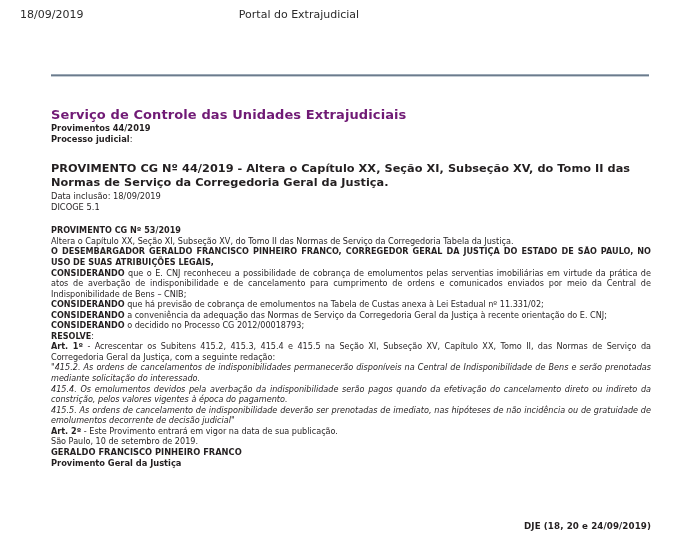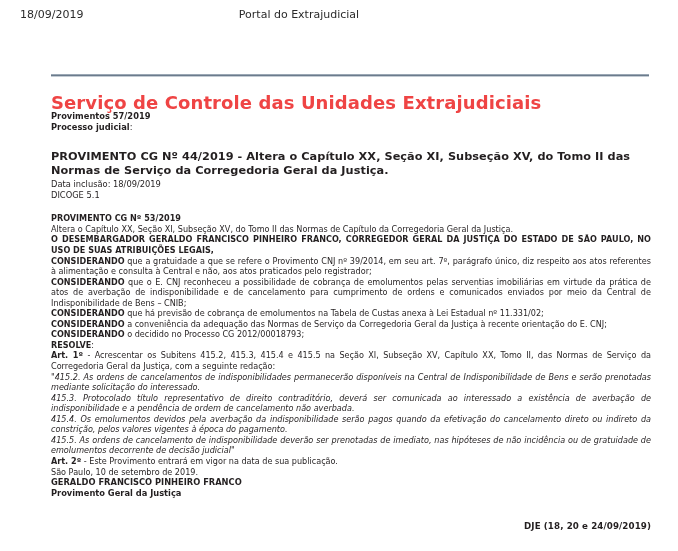--- a/index.html
+++ b/index.html
@@ -63,26 +63,26 @@
   .doc {
     position: absolute;
     left: 51px;
     top: 95px;
     width: 600px;
     font-size: 8.1px;
     line-height: 10.6px;
   }
 
   .svc-title {
-    font-size: 18px;
+    font-size: 13px;
     font-weight: bold;
     letter-spacing: 0.1px;
     line-height: 15px;
-    margin: 0 0 1px 0;
-    color: #ef4444;
+    margin: 12px 0 1px 0;
+    color: #701a75;
   }
   .svc-sub {
     font-size: 8.3px;
     font-weight: bold;
     line-height: 10.8px;
     margin: 0;
   }
   .svc-sub2 {
     font-size: 8.3px;
     line-height: 10.8px;
@@ -159,45 +159,43 @@
   <div class="print-header">
     <span class="ph-date">18/09/2019</span>
     <span class="ph-title">Portal do Extrajudicial</span>
   </div>
 
   <div class="divider"></div>
 
   <div class="doc">
 
     <div class="svc-title">Serviço de Controle das Unidades Extrajudiciais</div>
-    <div class="svc-sub">Provimentos 57/2019</div>
+    <div class="svc-sub">Provimentos 44/2019</div>
     <div class="svc-sub2"><b>Processo judicial</b><span>:</span></div>
 
     <div class="prov-title">PROVIMENTO CG Nº 44/2019 - Altera o Capítulo XX, Seção XI, Subseção XV, do Tomo II das Normas de Serviço da Corregedoria Geral da Justiça.</div>
     <div class="meta"><b>Data inclusão</b><span>: 18/09/2019</span></div>
     <div class="meta-dicoge">DICOGE 5.1</div>
 
     <div class="block">
 
       <p class="p nojust"><b>PROVIMENTO CG Nº 53/2019</b></p>
-      <p class="p nojust">Altera o Capítulo XX, Seção XI, Subseção XV, do Tomo II das Normas de Capítulo da Corregedoria Geral da Justiça.</p>
+      <p class="p nojust">Altera o Capítulo XX, Seção XI, Subseção XV, do Tomo II das Normas de Serviço da Corregedoria Tabela da Justiça.</p>
       <p class="p caps-bold">O DESEMBARGADOR GERALDO FRANCISCO PINHEIRO FRANCO, CORREGEDOR GERAL DA JUSTIÇA DO ESTADO DE SÃO PAULO, NO USO DE SUAS ATRIBUIÇÕES LEGAIS,</p>
 
-      <p class="p"><b>CONSIDERANDO</b><span> que a gratuidade a que se refere o Provimento CNJ nº 39/2014, em seu art. 7º, parágrafo único, diz respeito aos atos referentes à alimentação e consulta à Central e não, aos atos praticados pelo registrador;</span></p>
       <p class="p"><b>CONSIDERANDO</b><span> que o E. CNJ reconheceu a possibilidade de cobrança de emolumentos pelas serventias imobiliárias em virtude da prática de atos de averbação de indisponibilidade e de cancelamento para cumprimento de ordens e comunicados enviados por meio da Central de Indisponibilidade de Bens – CNIB;</span></p>
       <p class="p"><b>CONSIDERANDO</b><span> que há previsão de cobrança de emolumentos na Tabela de Custas anexa à Lei Estadual nº 11.331/02;</span></p>
       <p class="p"><b>CONSIDERANDO</b><span> a conveniência da adequação das Normas de Serviço da Corregedoria Geral da Justiça à recente orientação do E. CNJ;</span></p>
       <p class="p"><b>CONSIDERANDO</b><span> o decidido no Processo CG 2012/00018793;</span></p>
 
       <p class="p nojust"><b>RESOLVE</b><span>:</span></p>
 
       <p class="p"><b>Art. 1º</b><span> - Acrescentar os Subitens 415.2, 415.3, 415.4 e 415.5 na Seção XI, Subseção XV, Capítulo XX, Tomo II, das Normas de Serviço da Corregedoria Geral da Justiça, com a seguinte redação:</span></p>
 
       <p class="ital">"415.2. As ordens de cancelamentos de indisponibilidades permanecerão disponíveis na Central de Indisponibilidade de Bens e serão prenotadas mediante solicitação do interessado.</p>
-      <p class="ital">415.3. Protocolado título representativo de direito contraditório, deverá ser comunicada ao interessado a existência de averbação de indisponibilidade e a pendência de ordem de cancelamento não averbada.</p>
       <p class="ital">415.4. Os emolumentos devidos pela averbação da indisponibilidade serão pagos quando da efetivação do cancelamento direto ou indireto da constrição, pelos valores vigentes à época do pagamento.</p>
       <p class="ital">415.5. As ordens de cancelamento de indisponibilidade deverão ser prenotadas de imediato, nas hipóteses de não incidência ou de gratuidade de emolumentos decorrente de decisão judicial"</p>
 
       <p class="p nojust"><b>Art. 2º</b><span> - Este Provimento entrará em vigor na data de sua publicação.</span></p>
 
       <p class="p nojust">São Paulo, 10 de setembro de 2019.</p>
       <p class="sig">GERALDO FRANCISCO PINHEIRO FRANCO</p>
       <p class="sig">Provimento Geral da Justiça</p>
 
     </div>

